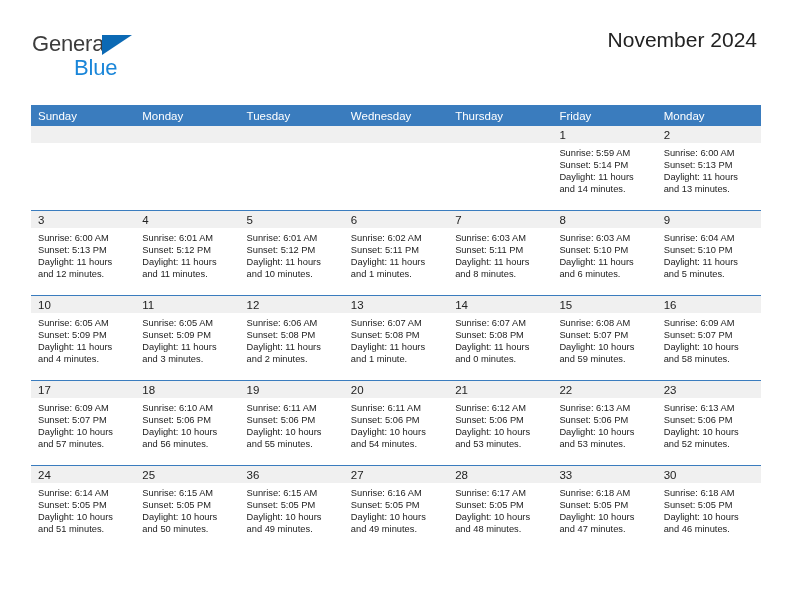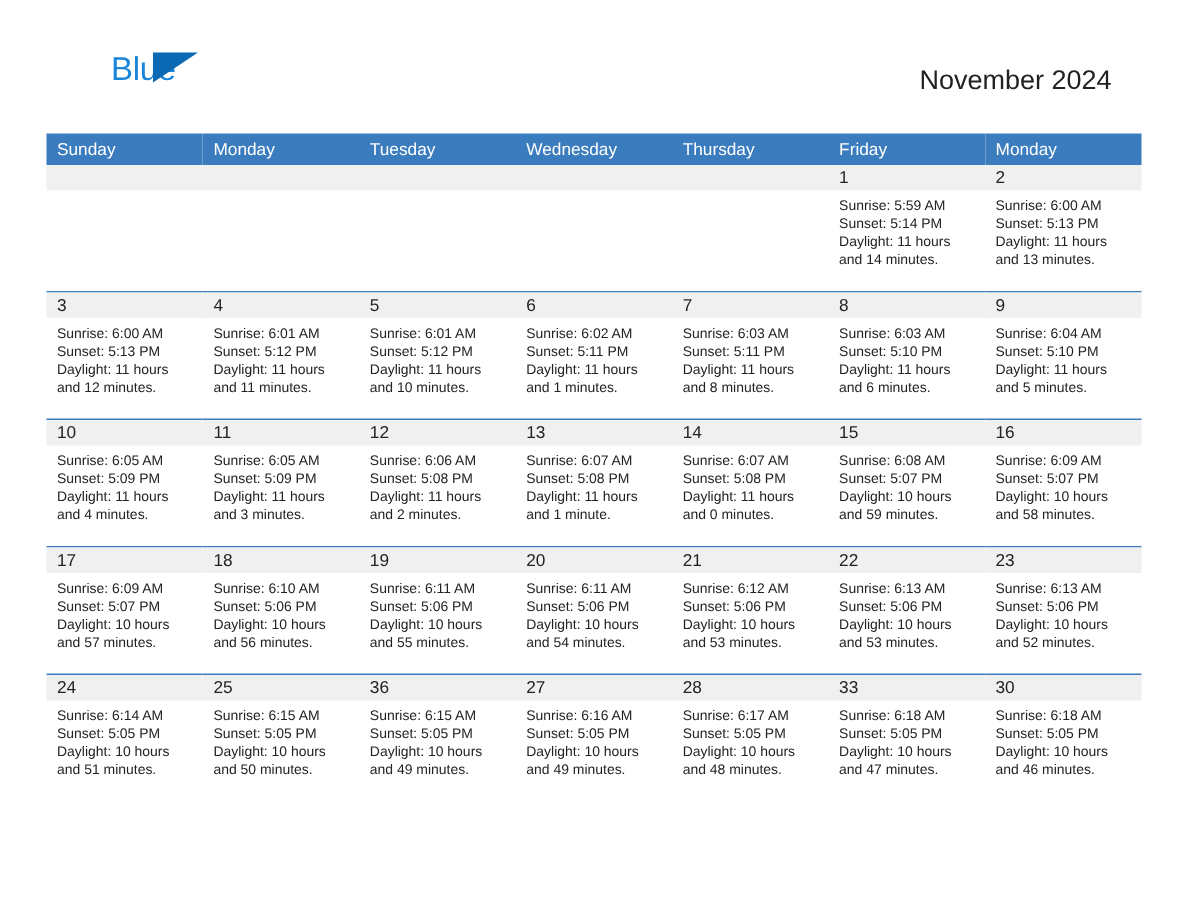--- a/index.html
+++ b/index.html
@@ -61,40 +61,40 @@
     letter-spacing: -0.2px;
   }
 
   .title-block {
     position: absolute;
     right: 35px;
     top: 28px;
     text-align: right;
   }
   .cal-title {
-    font-size: 18px;
+    font-size: 21px;
     color: #222222;
     line-height: 1.1;
     font-weight: normal;
-    margin: 16px;
+    margin: 0;
     text-align: center;
   }
   .cal-subtitle {
     margin: 6px 0 0 0;
     font-size: 14.5px;
     color: #222222;
     font-weight: normal;
     line-height: 1.1;
   }
 
   
   .calendar {
     position: absolute;
     left: 31px;
-    top: 89px;
+    top: 105px;
     width: 730px;
     border-collapse: collapse;
     table-layout: fixed;
   }
   .calendar th {
     background: #3a7cbe;
     color: #ffffff;
     font-size: 11.5px;
     font-weight: normal;
     text-align: left;
@@ -138,20 +138,21 @@
   }
 </style>
 </head>
 <body>
 
 <div class="page">
 
   <div class="header">
 
     <div class="brand">
+      <span class="brand-row1">General</span>
       <span class="brand-triangle"></span>
       <span class="brand-row2">Blue</span>
     </div>
 
     <div class="title-block">
       <h1 class="cal-title">November 2024</h1>
     </div>
 
   </div>
 

